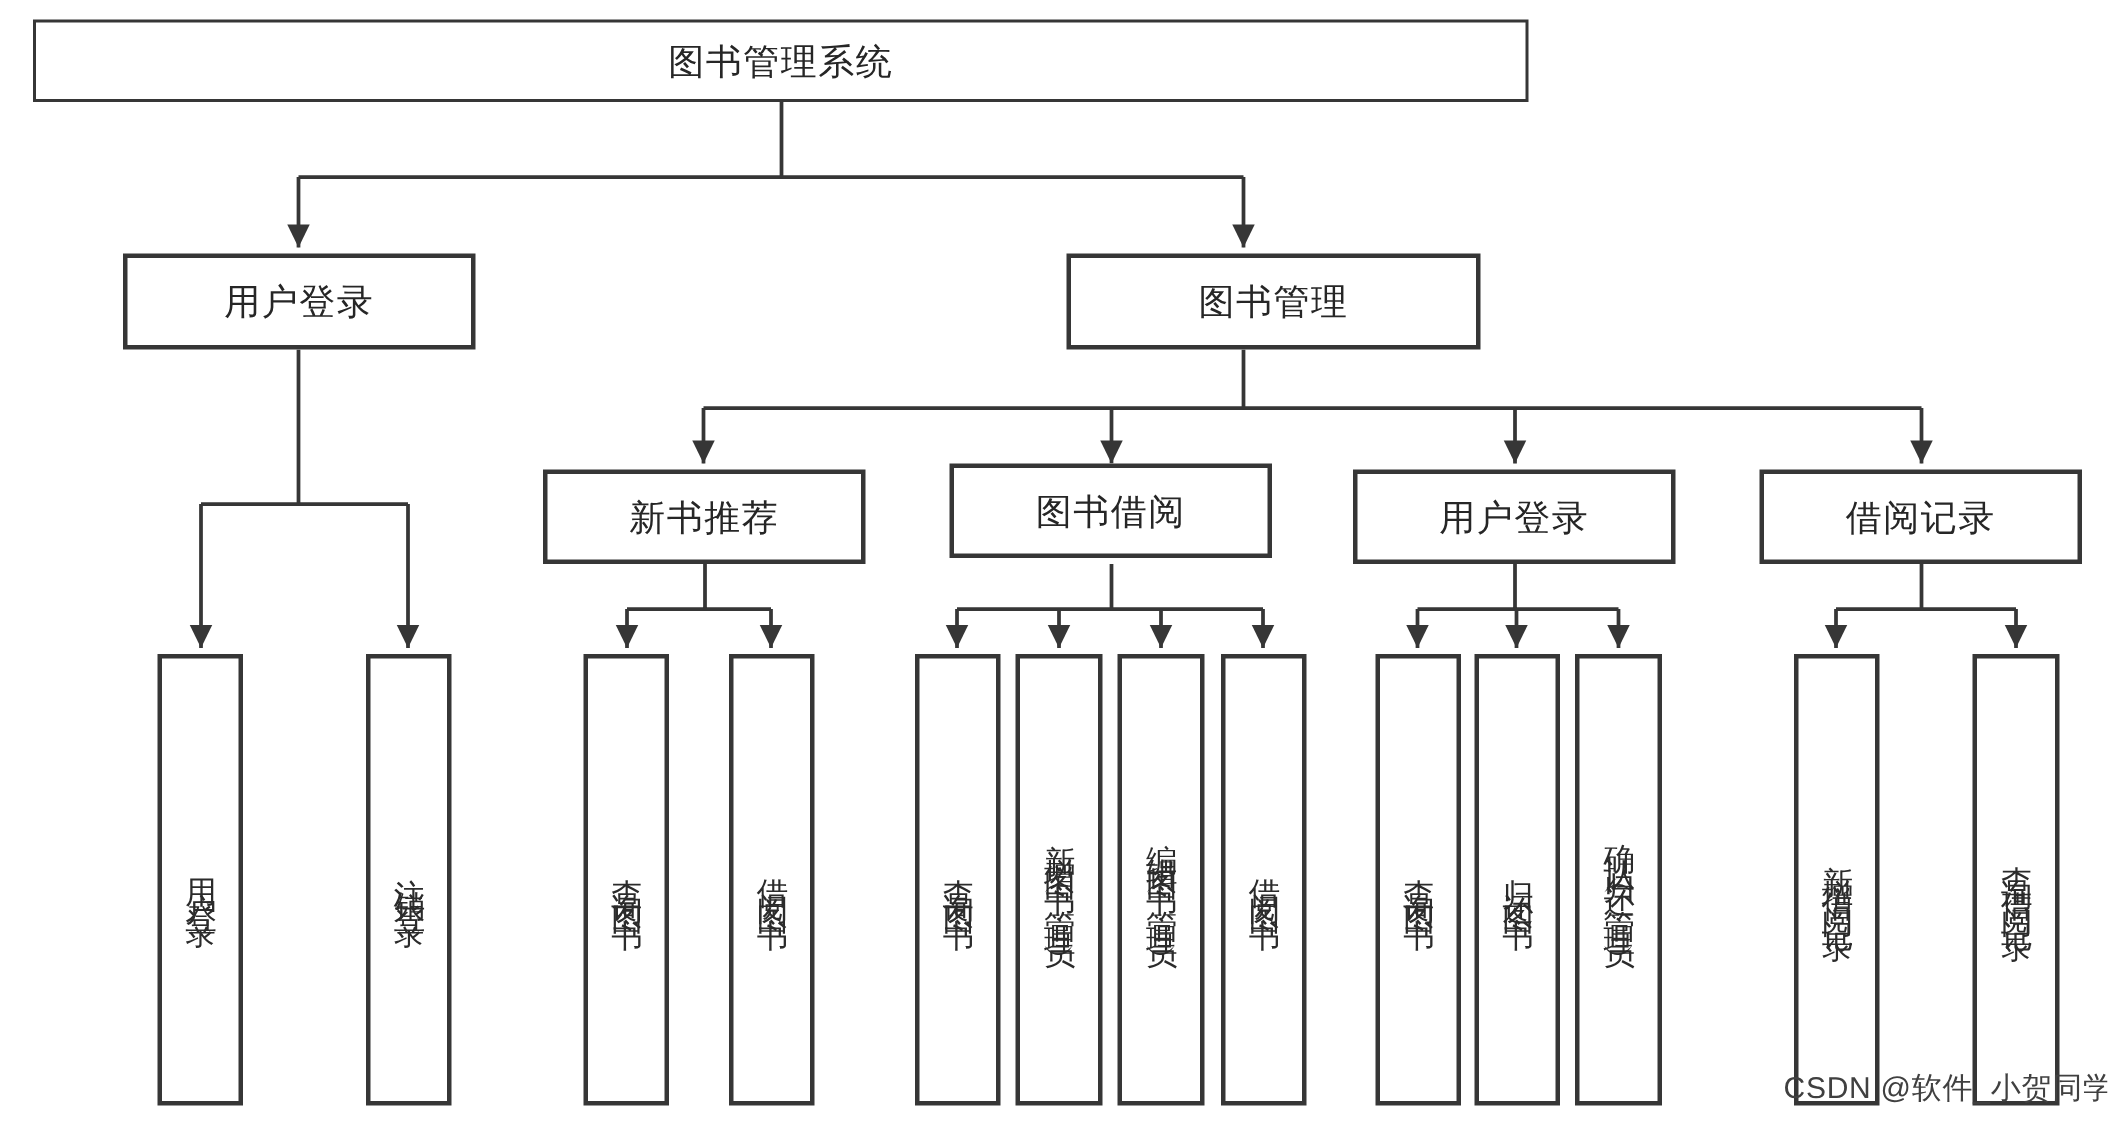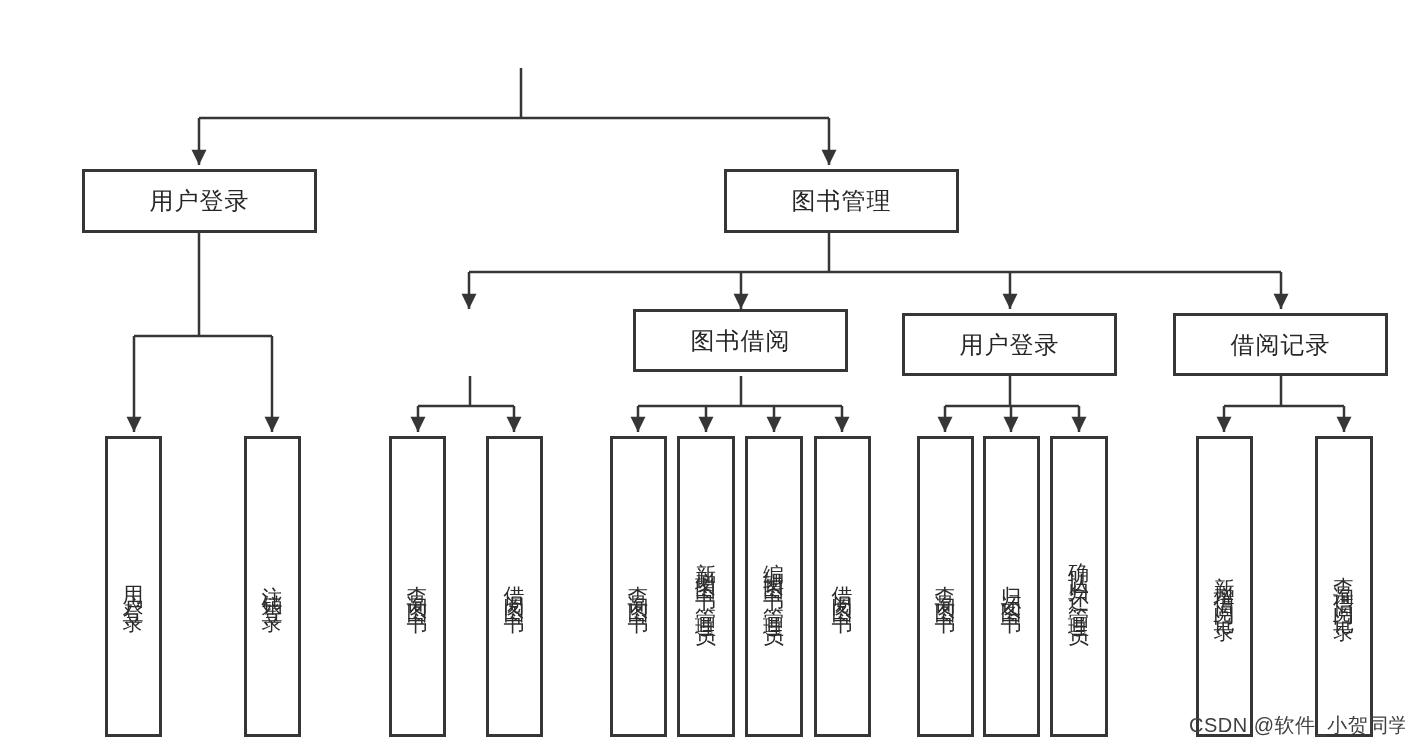--- a/index.html
+++ b/index.html
@@ -103,28 +103,34 @@
     <path class="trunk" d="M1010,376 V406 M945,406 H1079"></path>
     <path class="arrowline" d="M945,406 V432" marker-end="url(#arrow)"></path>
     <path class="arrowline" d="M1011,406 V432" marker-end="url(#arrow)"></path>
     <path class="arrowline" d="M1079,406 V432" marker-end="url(#arrow)"></path>
 
     <path class="trunk" d="M1281,376 V406 M1224,406 H1344"></path>
     <path class="arrowline" d="M1224,406 V432" marker-end="url(#arrow)"></path>
     <path class="arrowline" d="M1344,406 V432" marker-end="url(#arrow)"></path>
   </svg>
 
+  <div class="node hbox root" style="left:22px; top:13px; width:997px; height:55px;">
+    <span>图书管理系统</span>
+  </div>
 
   <div class="node hbox" style="left:82px; top:169px; width:235px; height:64px;">
     <span>用户登录</span>
   </div>
-  <div class="node hbox" style="left:711px; top:169px; width:235px; height:64px;margin-left:13px;">
+  <div class="node hbox" style="left:711px; top:169px; width:276px; height:64px;">
     <span>图书管理</span>
   </div>
 
+  <div class="node hbox" style="left:362px; top:313px; width:215px; height:63px;">
+    <span>新书推荐</span>
+  </div>
   <div class="node hbox" style="left:633px; top:309px; width:215px; height:63px;">
     <span>图书借阅</span>
   </div>
   <div class="node hbox" style="left:902px; top:313px; width:215px; height:63px;">
     <span>用户登录</span>
   </div>
   <div class="node hbox" style="left:1173px; top:313px; width:215px; height:63px;">
     <span>借阅记录</span>
   </div>
 

